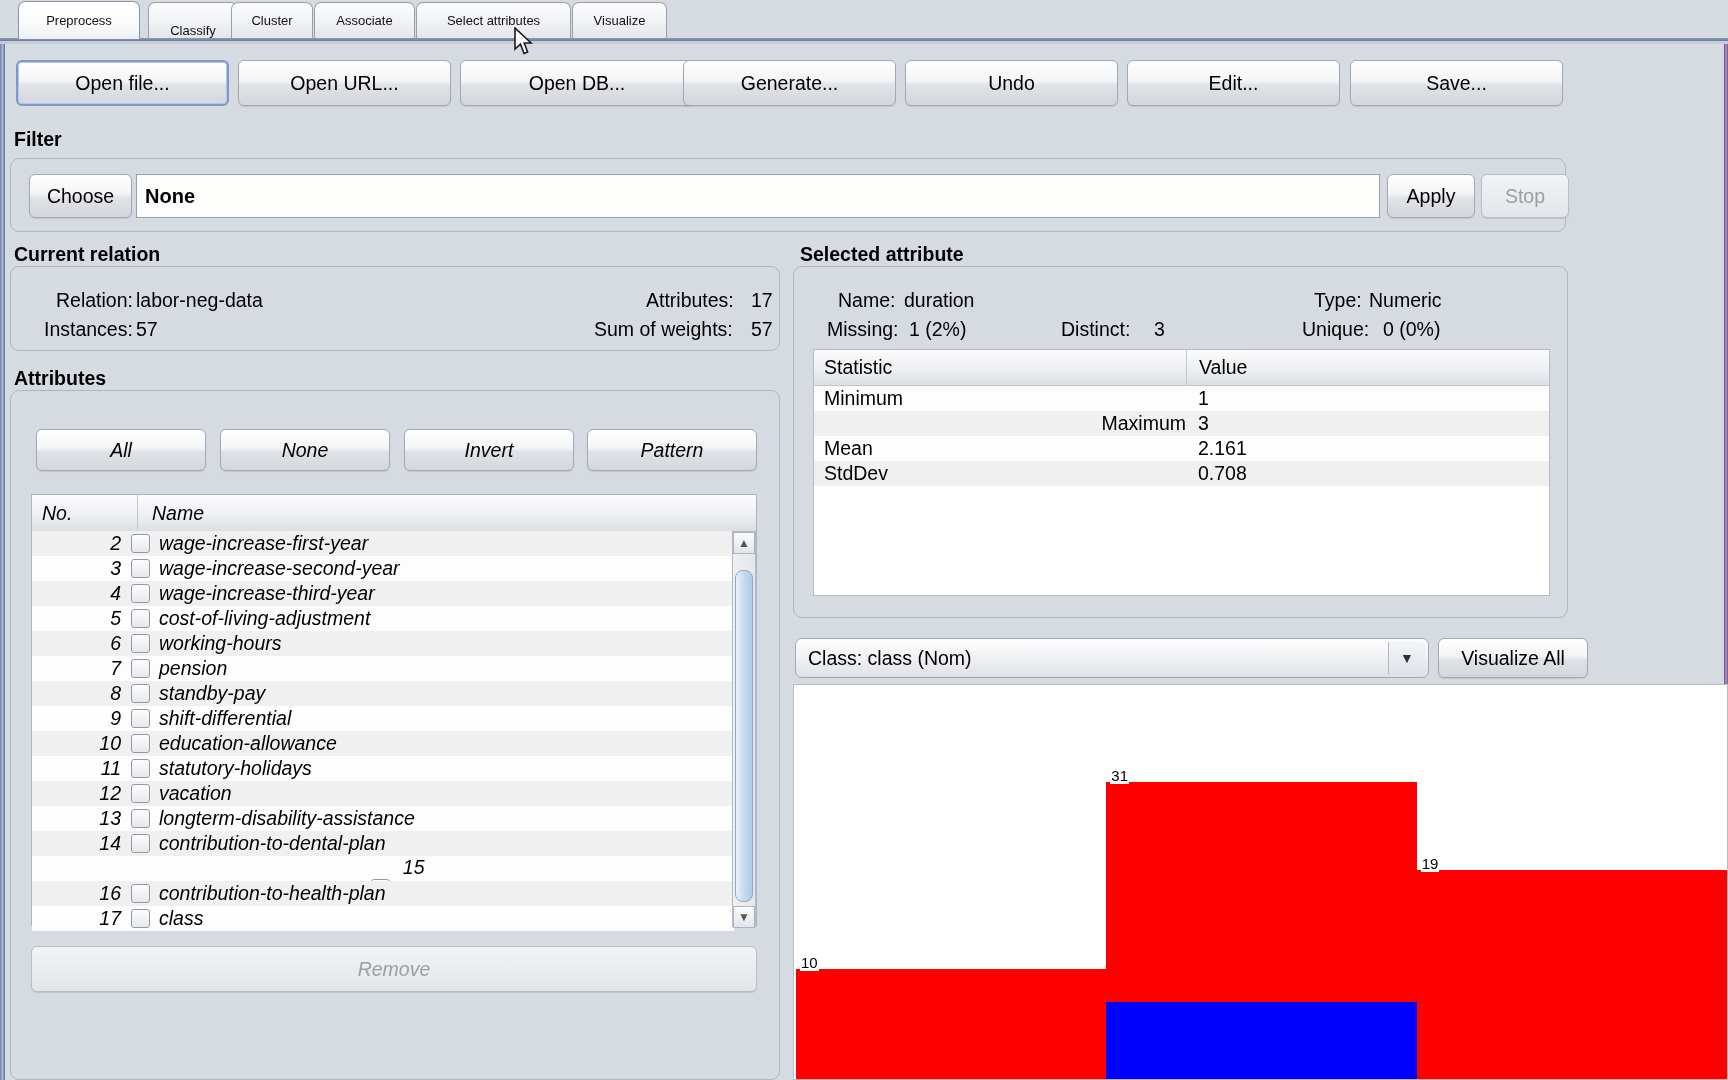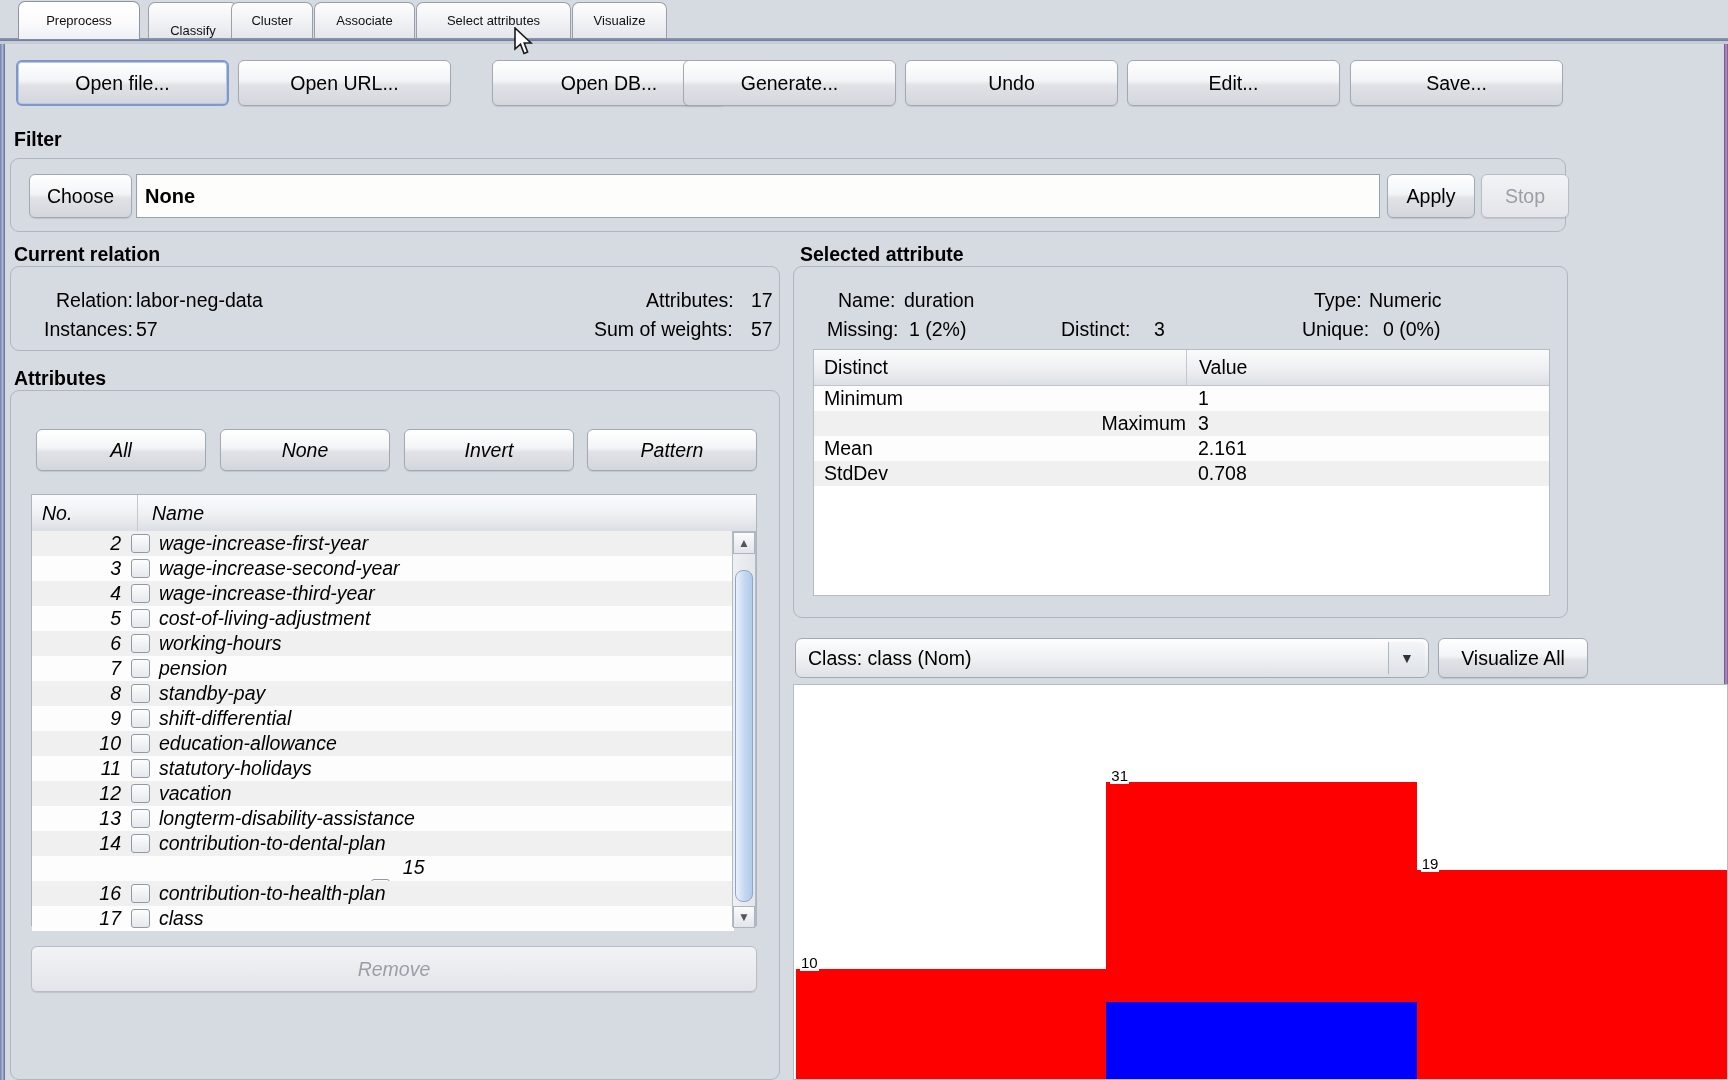--- a/index.html
+++ b/index.html
@@ -174,21 +174,21 @@
     <path d="M2,1 L2,22 L7.5,17.2 L11,26.5 L14.6,25 L11.2,16 L18,16 Z" fill="#ffffff" stroke="#1a1a1a" stroke-width="1.6"></path>
   </svg>
 
   <div class="toolbar">
     <div class="btn focus" style="left:16px;width:213px;">
       <span>Open file...</span>
     </div>
     <div class="btn" style="left:238px;width:213px;">
       <span>Open URL...</span>
     </div>
-    <div class="btn" style="left:460px;width:234px;margin-left:32px;">
+    <div class="btn" style="left:460px;width:234px;">
       <span>Open DB...</span>
     </div>
     <div class="btn" style="left:683px;width:213px;">
       <span>Generate...</span>
     </div>
     <div class="btn" style="left:905px;width:213px;">
       <span>Undo</span>
     </div>
     <div class="btn" style="left:1127px;width:213px;">
       <span>Edit...</span>
@@ -352,21 +352,21 @@
 
     <div class="info" style="left:33px;top:51px;">Missing:</div>
     <div class="info" style="left:115px;top:51px;">1 (2%)</div>
     <div class="info" style="left:267px;top:51px;">Distinct:</div>
     <div class="info" style="left:360px;top:51px;">3</div>
     <div class="info" style="left:508px;top:51px;">Unique:</div>
     <div class="info" style="left:589px;top:51px;">0 (0%)</div>
 
     <div style="position:absolute;left:19px;top:82px;width:737px;height:247px;background:#fff;border:1px solid #b6bcc6;box-sizing:border-box;">
       <div class="tbl-head" style="left:0;top:0;width:100%;height:36px;border:none;border-bottom:1px solid #bfc4cc;">
-        <span style="width:372px;padding-left:10px;box-sizing:border-box;">Distinct</span>
+        <span style="width:372px;padding-left:10px;box-sizing:border-box;">Statistic</span>
         <span style="border-left:1px solid #c3c8d0;height:36px;display:flex;align-items:center;padding-left:12px;">Value</span>
       </div>
       <div id="stat-rows">
           <div class="tbl-row" style="left: 0px; width: 100%; height: 25px; top: 36px; background: rgb(253, 253, 253);">
             <span style="width: 372px; padding-left: 10px; box-sizing: border-box;">Minimum</span>
             <span style="padding-left: 12px;">1</span>
           </div>
           <div class="tbl-row" style="left: 0px; width: 100%; height: 25px; top: 61px; background: rgb(240, 240, 240);">
             <span style="width: 372px; padding-left: 10px; box-sizing: border-box; text-align: right;">Maximum</span>
             <span style="padding-left: 12px;">3</span>

